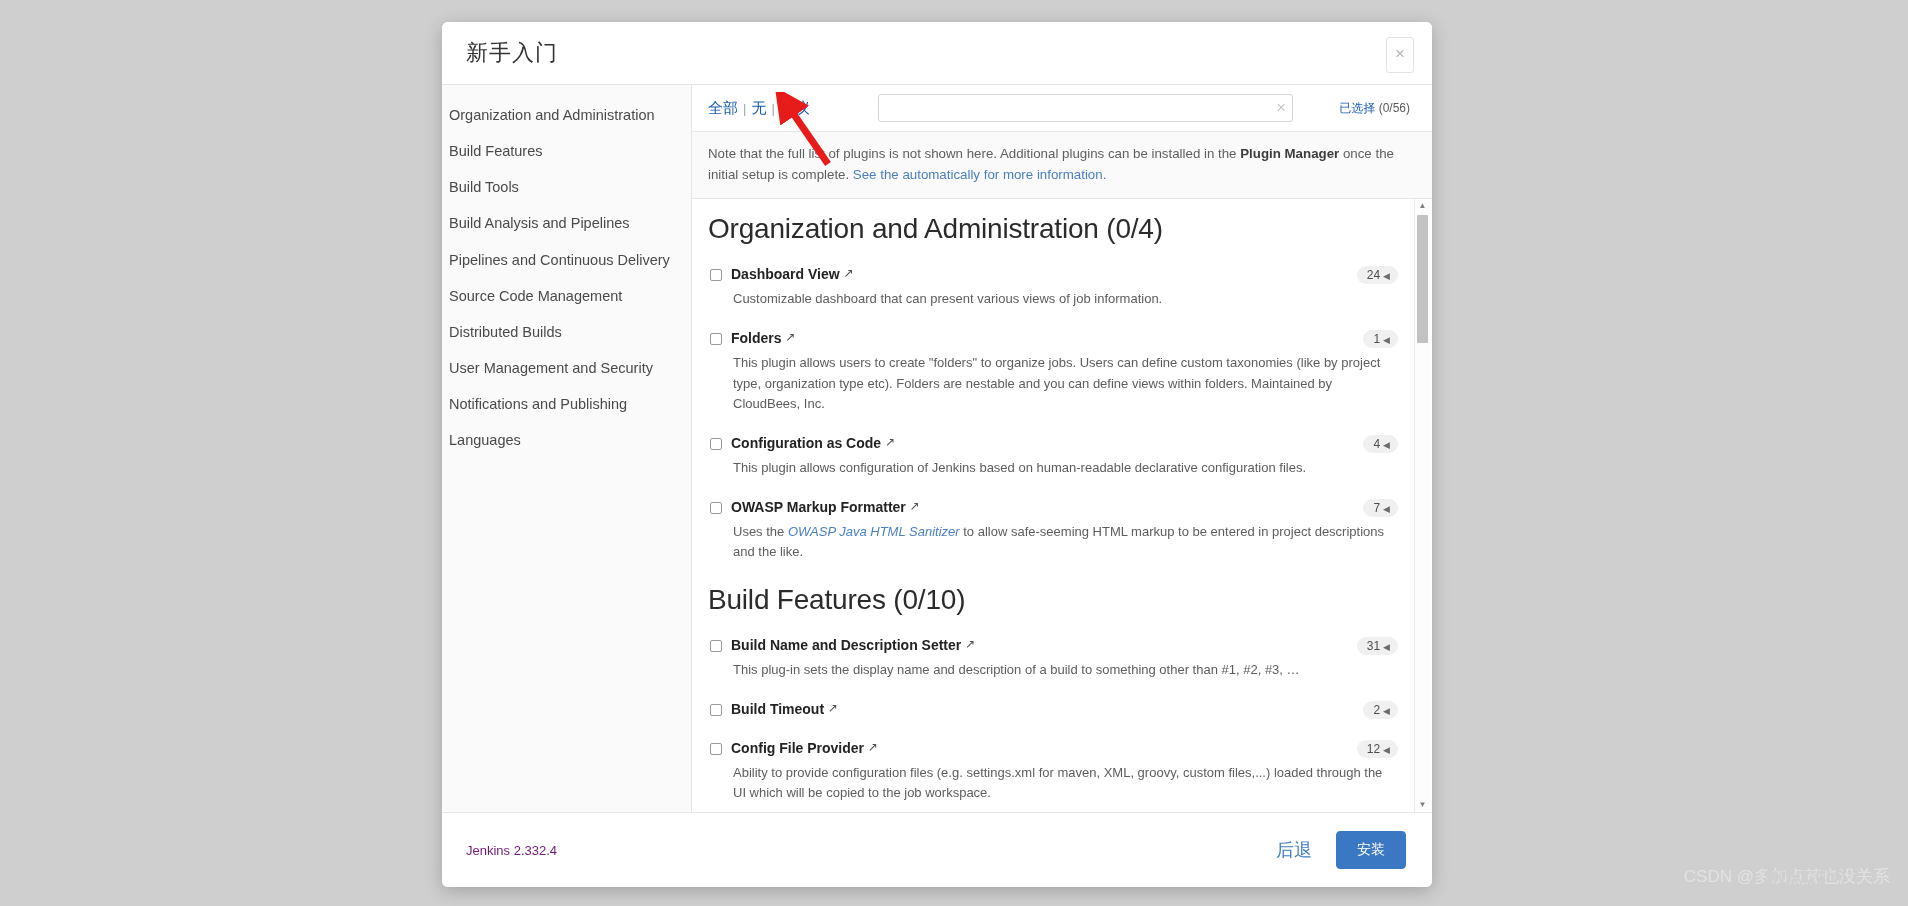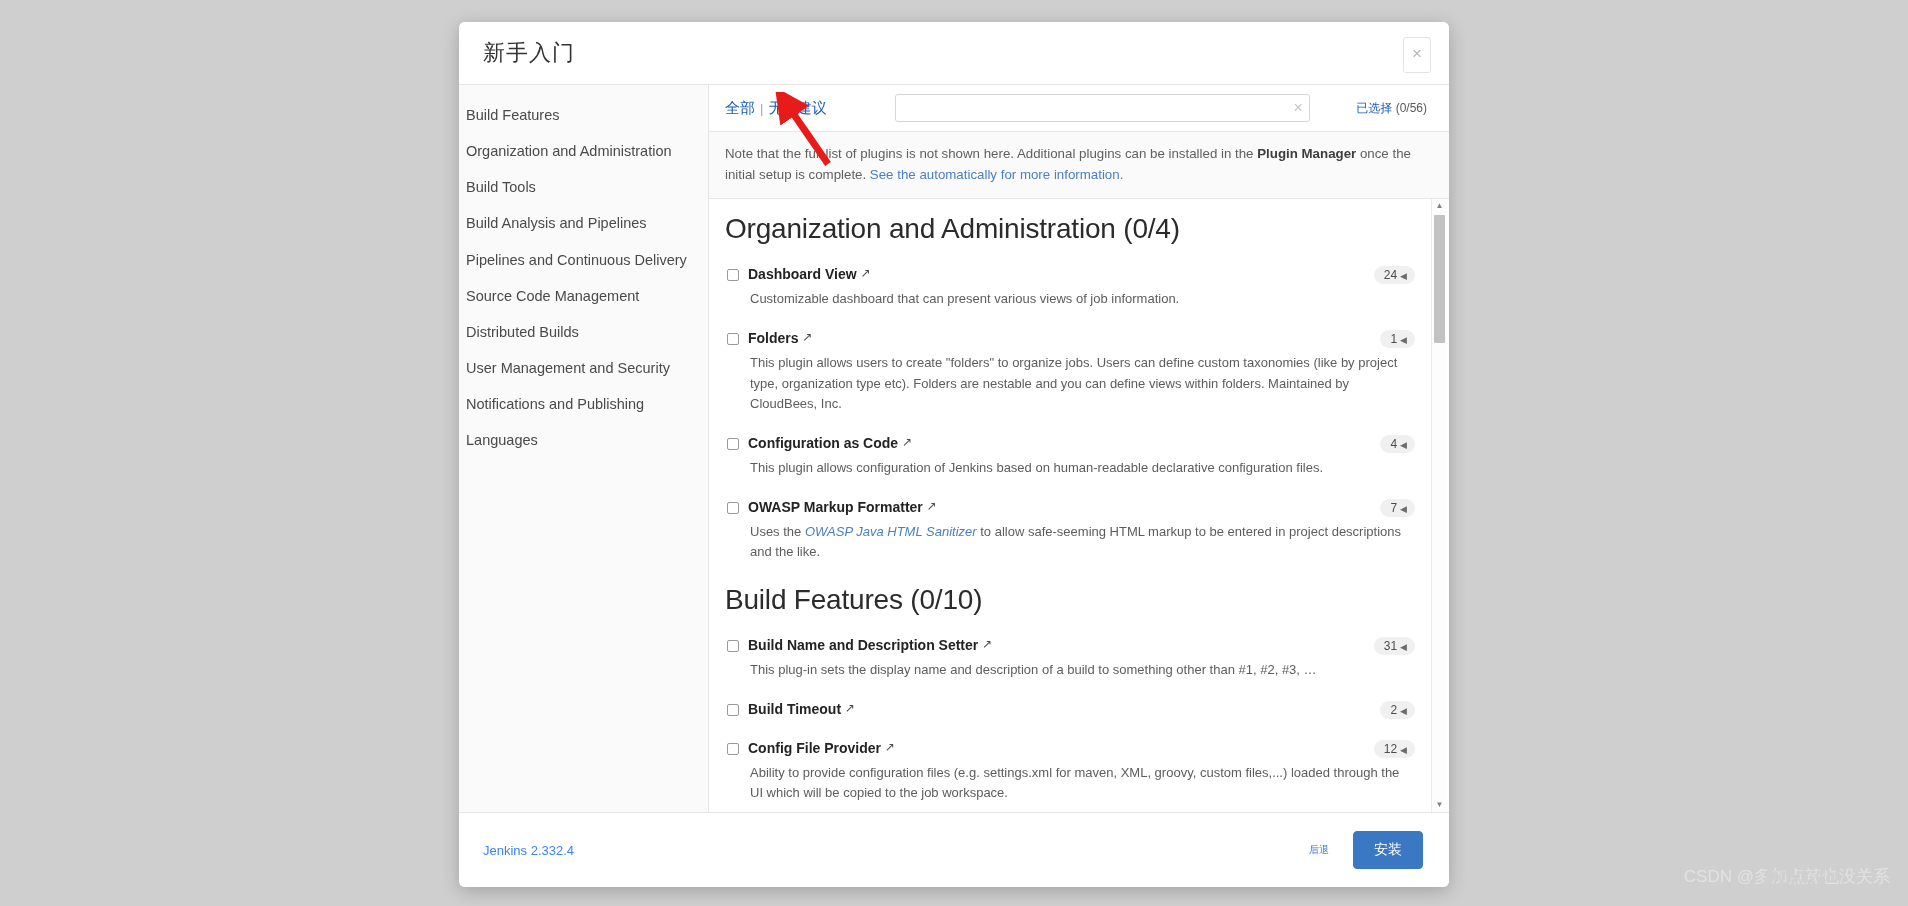--- a/index.html
+++ b/index.html
@@ -11,21 +11,21 @@
     height: 906px;
     background: #cfcfcf;
     font-family: "Liberation Sans", "DejaVu Sans", sans-serif;
     overflow: hidden;
     position: relative;
   }
 
   
   #modal {
     position: absolute;
-    left: 459px;
+    left: 442px;
     top: 22px;
     width: 990px;
     height: 865px;
     background: #ffffff;
     border-radius: 6px;
     box-shadow: 0 4px 18px rgba(0,0,0,0.22);
     display: flex;
     flex-direction: column;
     overflow: hidden;
   }
@@ -283,30 +283,30 @@
     height: 74px;
     flex: 0 0 74px;
     border-top: 1px solid #e6e6e6;
     display: flex;
     align-items: center;
     padding: 0 26px 0 24px;
     background: #fff;
   }
   .ver {
     font-size: 13px;
-    color: #3b82f6;
+    color: #701a75;
   }
   .footer-actions {
     margin-left: auto;
     display: flex;
     align-items: center;
     gap: 16px;
   }
   .btn-back {
-    font-size: 10px;
+    font-size: 18px;
     color: #3f7bc4;
     cursor: pointer;
     padding: 6px 8px;
   }
   .btn-install {
     background: #3b78c3;
     color: #fff;
     border: 1px solid #3b78c3;
     border-radius: 4px;
     font-size: 14px;
@@ -350,22 +350,22 @@
 <div id="modal">
 
   <div class="titlebar">
     <div class="title-text">新手入门</div>
     <div class="close-btn">×</div>
   </div>
 
   <div class="body-split">
 
     <div class="sidebar">
+      <div class="side-item">Organization and Administration</div>
       <div class="side-item">Build Features</div>
-      <div class="side-item">Organization and Administration</div>
       <div class="side-item">Build Tools</div>
       <div class="side-item">Build Analysis and Pipelines</div>
       <div class="side-item">Pipelines and Continuous Delivery</div>
       <div class="side-item">Source Code Management</div>
       <div class="side-item">Distributed Builds</div>
       <div class="side-item">User Management and Security</div>
       <div class="side-item">Notifications and Publishing</div>
       <div class="side-item">Languages</div>
     </div>
 

